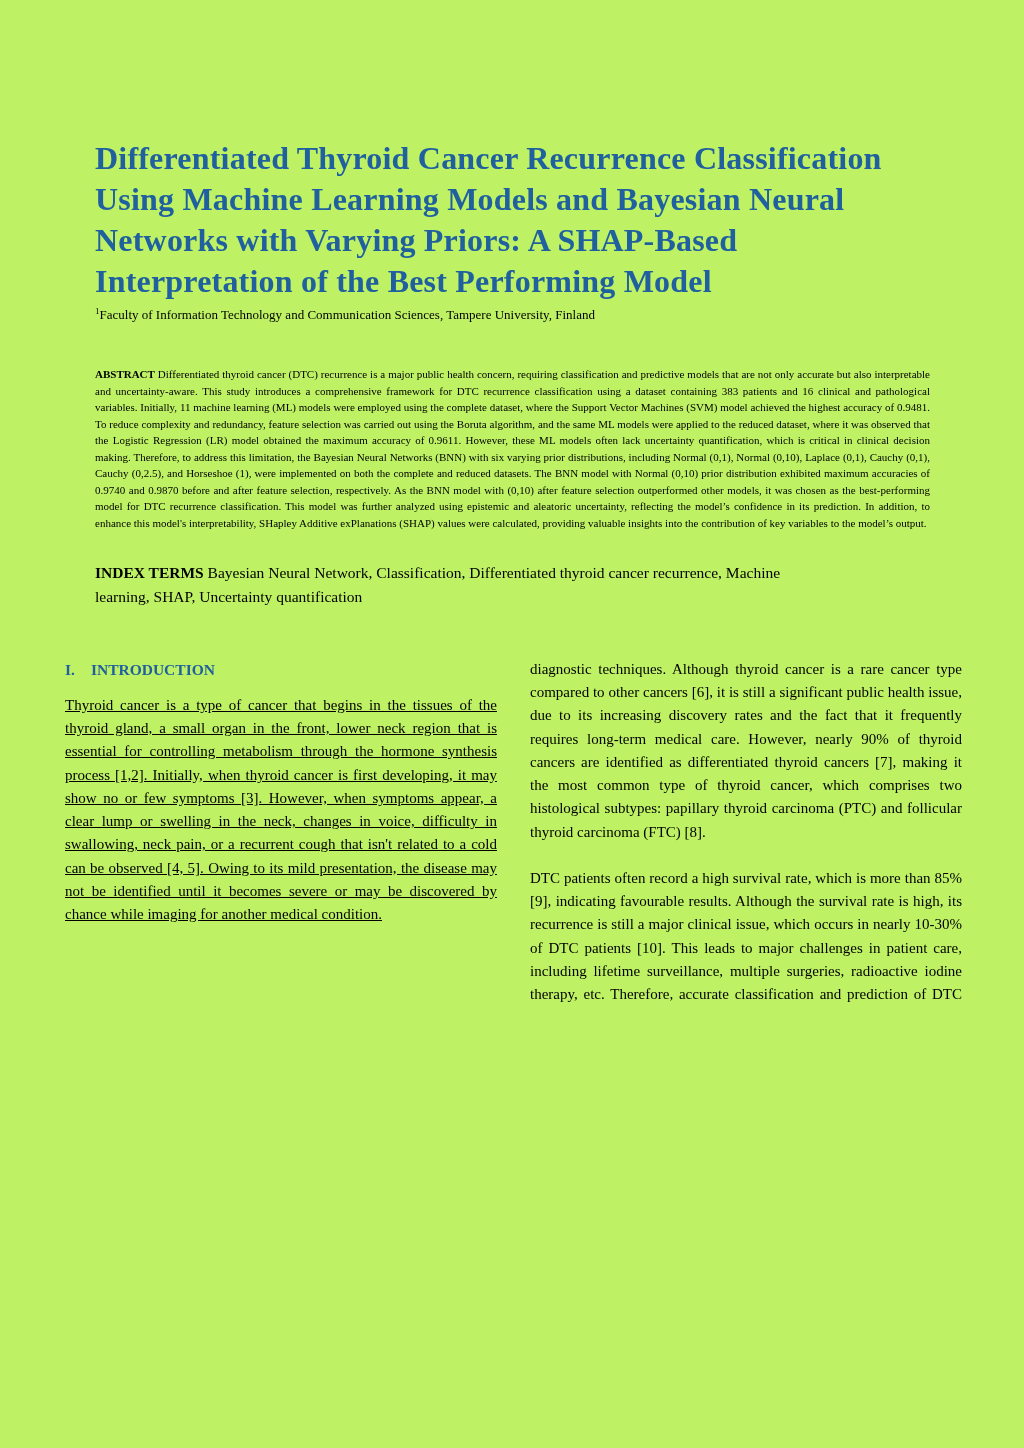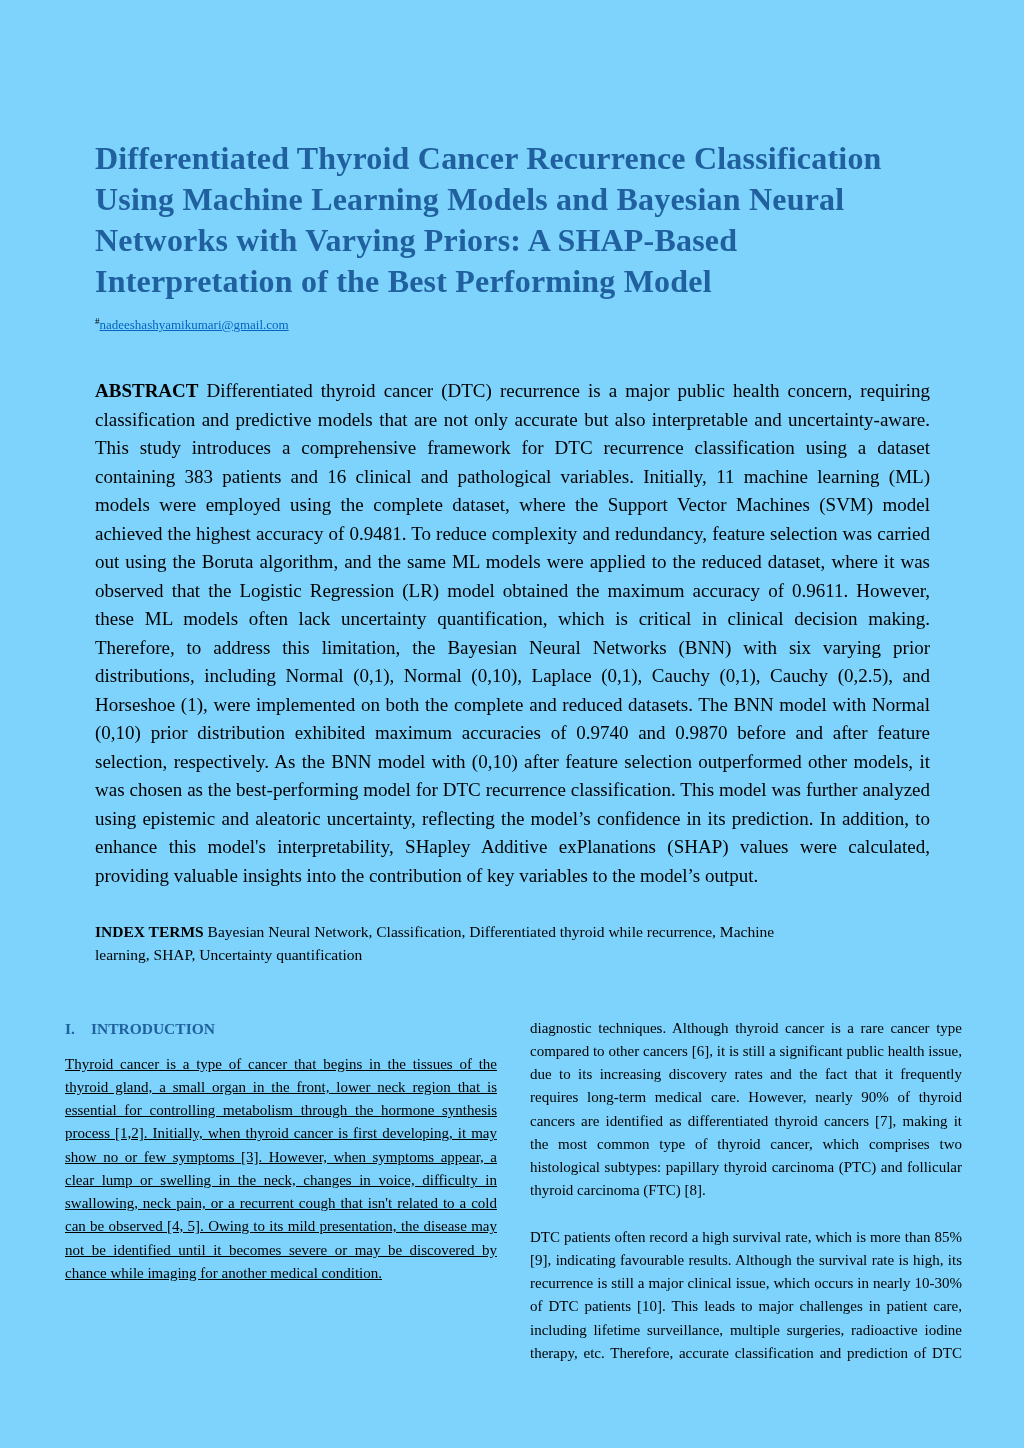--- a/index.html
+++ b/index.html
@@ -6,21 +6,21 @@
   html, body { background: #e8e8e8; }
   body {
     width: 1024px;
     font-family: "Liberation Serif", "DejaVu Serif", serif;
     color: #000000;
   }
   .page {
     position: relative;
     width: 1024px;
     height: 1448px;
-    background: #7dd3fc;
+    background: #bef264;
     padding: 138px 62px 40px 65px;
     overflow: hidden;
   }
   .header-block {
     margin-left: 30px;
     margin-right: 32px;
   }
   .title {
     color: #20609f;
     font-size: 32px;
@@ -45,21 +45,21 @@
     font-size: 13px;
   }
   .email-line sup { font-size: 9px; }
   .email-line a {
     color: #0563c1;
     text-decoration: underline;
     cursor: pointer;
   }
   .abstract {
     margin-top: 44px;
-    font-size: 19px;
+    font-size: 11px;
     line-height: 1.5;
     text-align: justify;
   }
   .bold-label { font-weight: 700; }
   .index-terms {
     margin-top: 30px;
     font-size: 15.5px;
     line-height: 1.5;
     max-width: 730px;
   }
@@ -91,27 +91,27 @@
 <body>
 
 <div class="page">
 
   <div class="header-block">
 
     <h1 class="title">Differentiated Thyroid Cancer Recurrence Classification Using Machine Learning Models and Bayesian Neural Networks with Varying Priors: A SHAP-Based Interpretation of the Best Performing Model</h1>
 
 
     <div class="affiliations">
+        <div><sup>1</sup>Faculty of Information Technology and Communication Sciences, Tampere University, Finland</div>
       </div>
 
-    <div class="email-line"><sup>#</sup><a>nadeeshashyamikumari@gmail.com</a></div>
 
     <p class="abstract"><span class="bold-label">ABSTRACT</span> <span>Differentiated thyroid cancer (DTC) recurrence is a major public health concern, requiring classification and predictive models that are not only accurate but also interpretable and uncertainty-aware. This study introduces a comprehensive framework for DTC recurrence classification using a dataset containing 383 patients and 16 clinical and pathological variables. Initially, 11 machine learning (ML) models were employed using the complete dataset, where the Support Vector Machines (SVM) model achieved the highest accuracy of 0.9481. To reduce complexity and redundancy, feature selection was carried out using the Boruta algorithm, and the same ML models were applied to the reduced dataset, where it was observed that the Logistic Regression (LR) model obtained the maximum accuracy of 0.9611. However, these ML models often lack uncertainty quantification, which is critical in clinical decision making. Therefore, to address this limitation, the Bayesian Neural Networks (BNN) with six varying prior distributions, including Normal (0,1), Normal (0,10), Laplace (0,1), Cauchy (0,1), Cauchy (0,2.5), and Horseshoe (1), were implemented on both the complete and reduced datasets. The BNN model with Normal (0,10) prior distribution exhibited maximum accuracies of 0.9740 and 0.9870 before and after feature selection, respectively. As the BNN model with (0,10) after feature selection outperformed other models, it was chosen as the best-performing model for DTC recurrence classification. This model was further analyzed using epistemic and aleatoric uncertainty, reflecting the model’s confidence in its prediction. In addition, to enhance this model's interpretability, SHapley Additive exPlanations (SHAP) values were calculated, providing valuable insights into the contribution of key variables to the model’s output.</span></p>
 
-    <p class="index-terms"><span class="bold-label">INDEX TERMS</span> <span>Bayesian Neural Network, Classification, Differentiated thyroid while recurrence, Machine learning, SHAP, Uncertainty quantification</span></p>
+    <p class="index-terms"><span class="bold-label">INDEX TERMS</span> <span>Bayesian Neural Network, Classification, Differentiated thyroid cancer recurrence, Machine learning, SHAP, Uncertainty quantification</span></p>
 
   </div>
 
   <div class="columns">
 
     <div class="col">
       <h2 class="section-heading"><span class="sect-num">I.</span><span class="sect-title">INTRODUCTION</span></h2>
       <p class="first-after-heading">Thyroid cancer is a type of cancer that begins in the tissues of the thyroid gland, a small organ in the front, lower neck region that is essential for controlling metabolism through the hormone synthesis process [1,2]. Initially, when thyroid cancer is first developing, it may show no or few symptoms [3]. However, when symptoms appear, a clear lump or swelling in the neck, changes in voice, difficulty in swallowing, neck pain, or a recurrent cough that isn't related to a cold can be observed [4, 5]. Owing to its mild presentation, the disease may not be identified until it becomes severe or may be discovered by chance while imaging for another medical condition.</p>
     </div>
 

